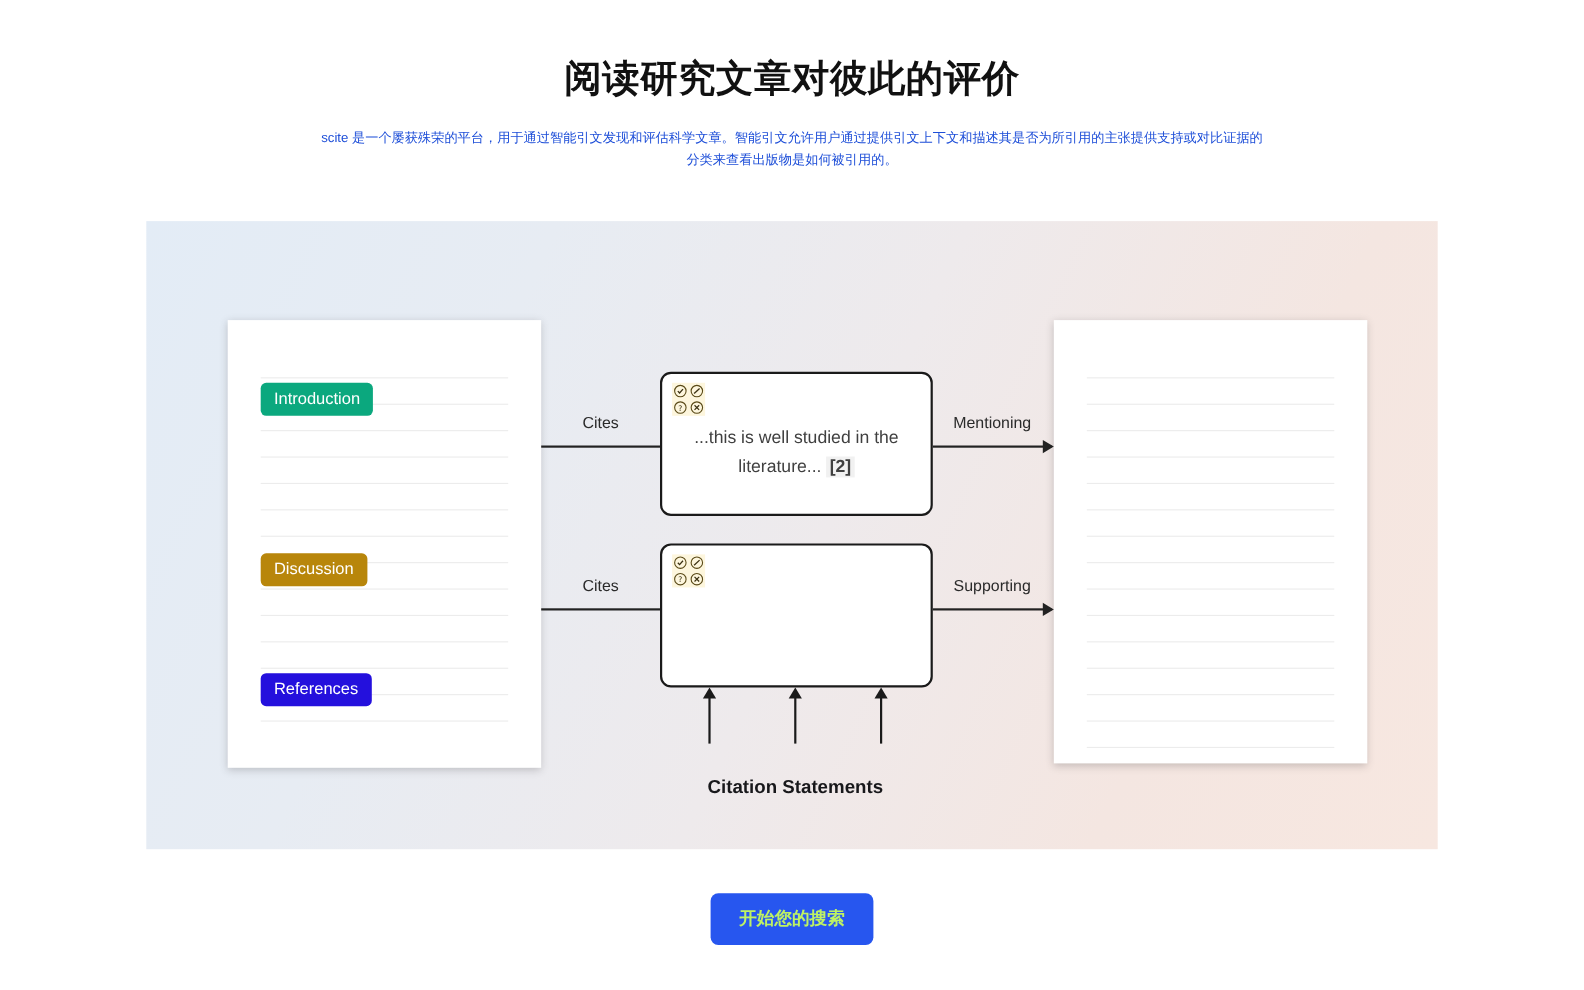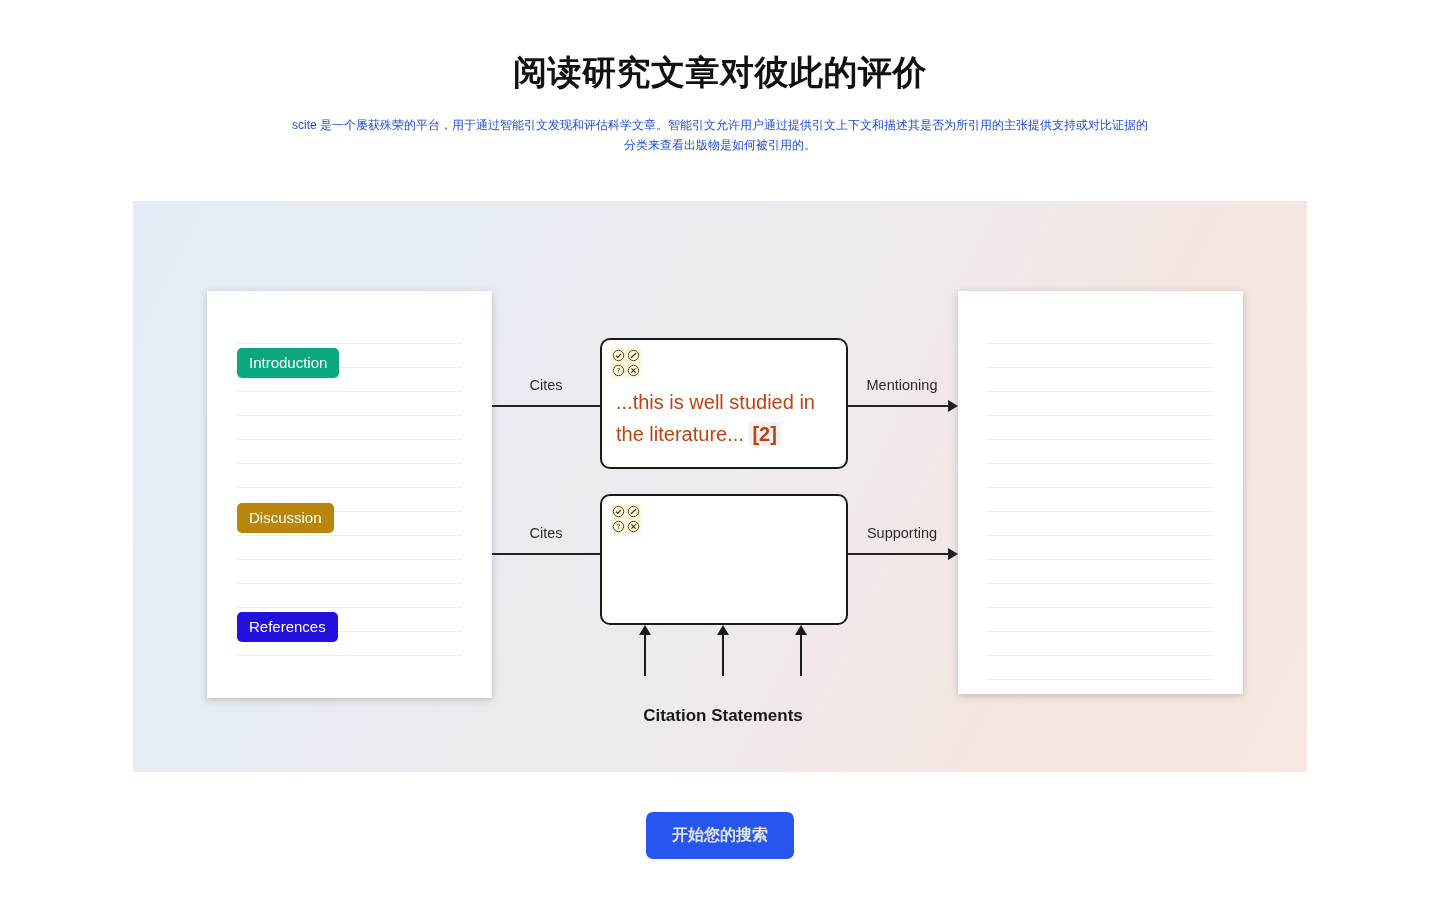--- a/index.html
+++ b/index.html
@@ -159,23 +159,24 @@
     height: 15px;
     display: block;
   }
   .tally-icon svg { display: block; }
 
   .stmt-text {
     position: absolute;
     left: 14px;
     right: 14px;
     top: 46px;
-    font-size: 20px;
+    font-size: 16px;
     line-height: 1.6;
-    color: #c2410c;
+    color: #404040;
+    text-align: center;
   }
   .stmt-ref {
     font-weight: bold;
     background: #f1f1f1;
     padding: 1px 3px;
   }
 
   
   .up-arrow {
     position: absolute;
@@ -212,21 +213,21 @@
   .cta-wrap {
     position: absolute;
     left: 0;
     top: 812px;
     width: 1440px;
     text-align: center;
   }
   .cta-button {
     display: inline-block;
     background: #2756ef;
-    color: #e5e5e5;
+    color: #bef264;
     font-size: 16px;
     font-weight: bold;
     padding: 13px 26px;
     border: none;
     border-radius: 7px;
     cursor: pointer;
     font-family: inherit;
   }
 </style>
 </head>

